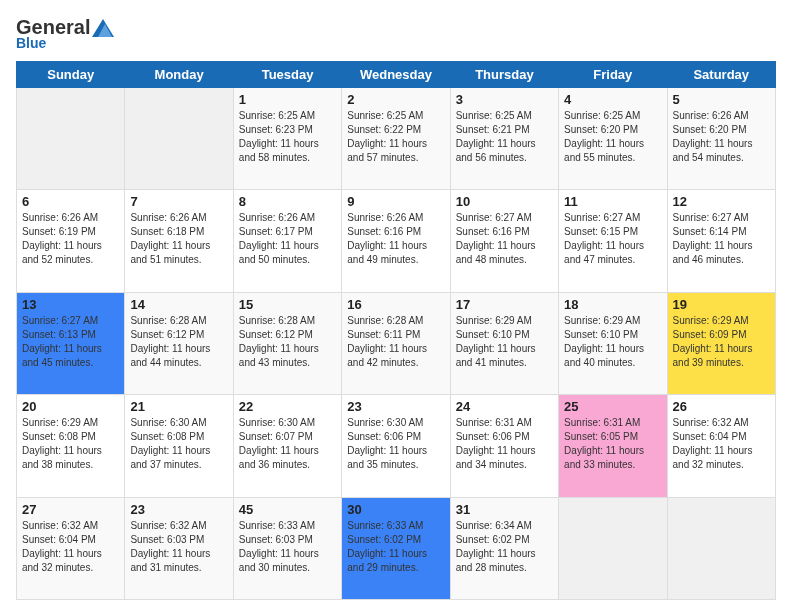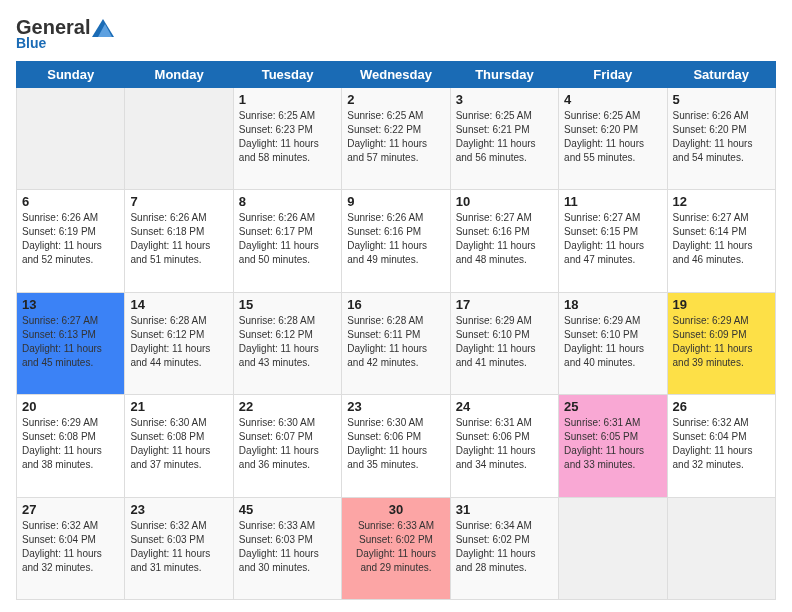--- a/index.html
+++ b/index.html
@@ -243,21 +243,21 @@
             <div class="day-info">Sunrise: 6:32 AM<br>Sunset: 6:04 PM<br>Daylight: 11 hours and 32 minutes.</div>
           </td>
           <td style="background: rgb(249, 249, 249);">
             <span class="day-num">23</span>
             <div class="day-info">Sunrise: 6:32 AM<br>Sunset: 6:03 PM<br>Daylight: 11 hours and 31 minutes.</div>
           </td>
           <td style="background: rgb(249, 249, 249);">
             <span class="day-num">45</span>
             <div class="day-info">Sunrise: 6:33 AM<br>Sunset: 6:03 PM<br>Daylight: 11 hours and 30 minutes.</div>
           </td>
-          <td style="background: #fca5a5; text-align: center;">
+          <td style="background: #3b82f6;">
             <span class="day-num">30</span>
             <div class="day-info">Sunrise: 6:33 AM<br>Sunset: 6:02 PM<br>Daylight: 11 hours and 29 minutes.</div>
           </td>
           <td style="background: rgb(249, 249, 249);">
             <span class="day-num">31</span>
             <div class="day-info">Sunrise: 6:34 AM<br>Sunset: 6:02 PM<br>Daylight: 11 hours and 28 minutes.</div>
           </td>
           <td class="empty-cell"></td>
           <td class="empty-cell"></td>
         </tr>

